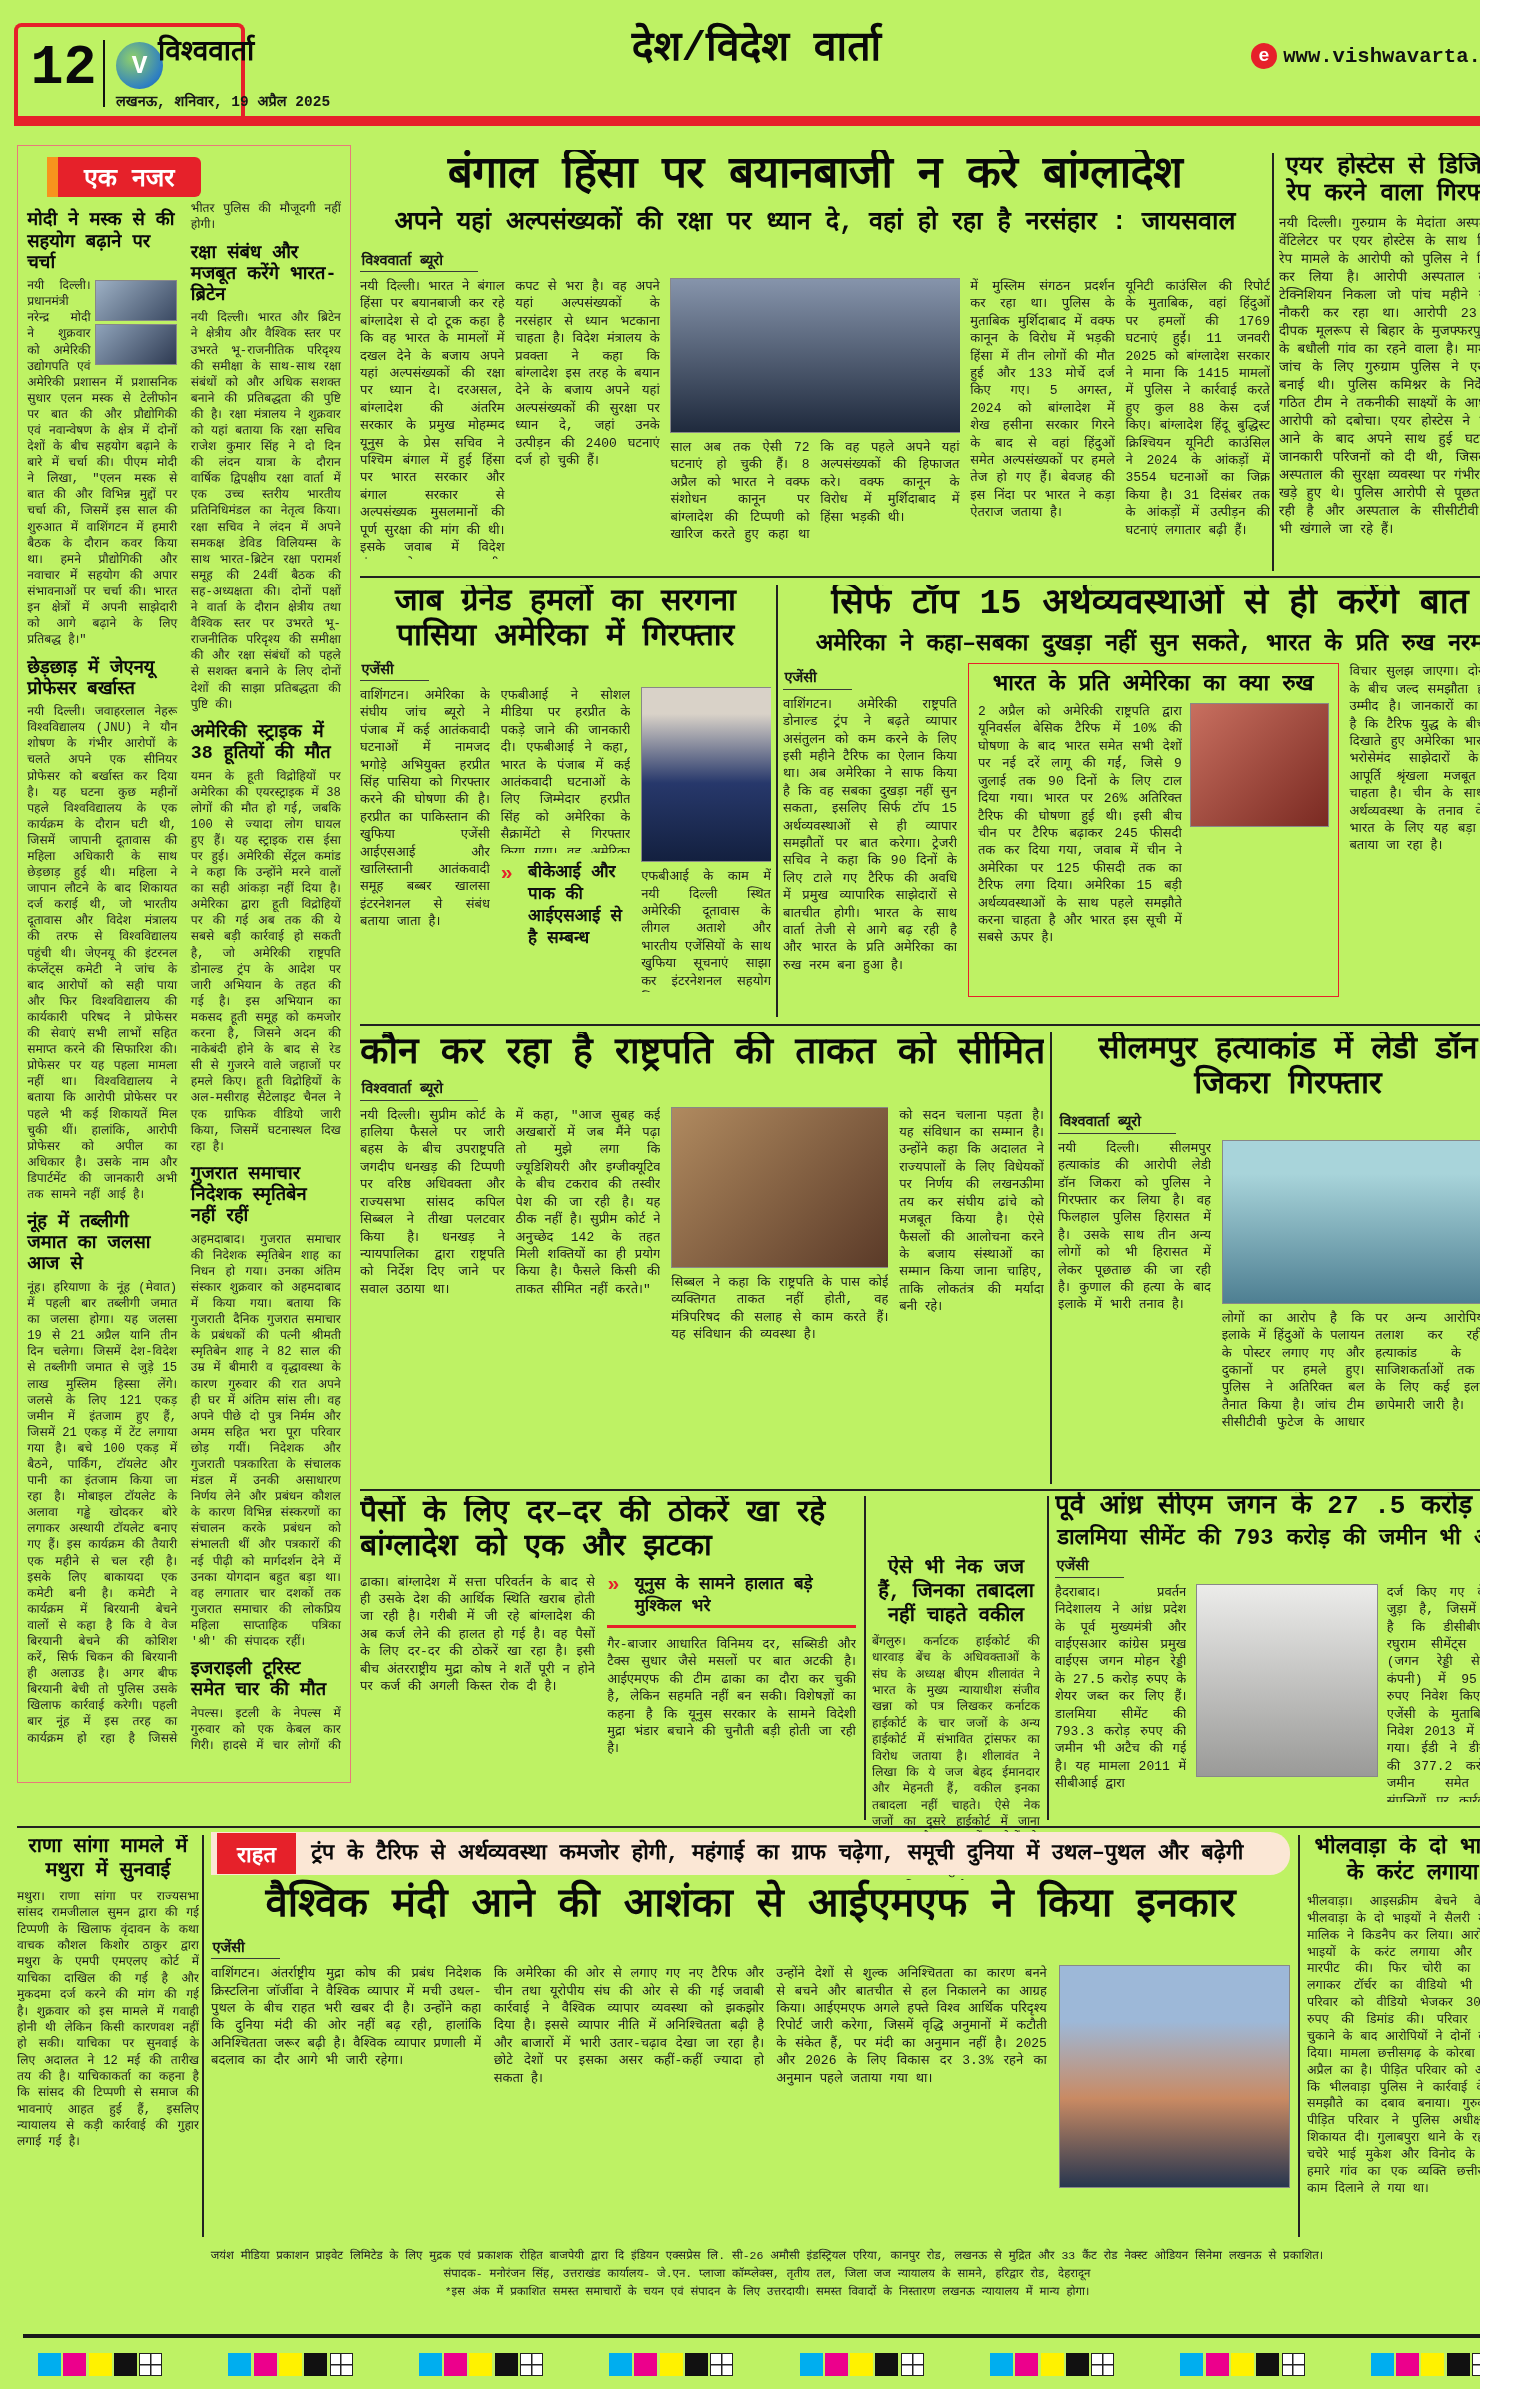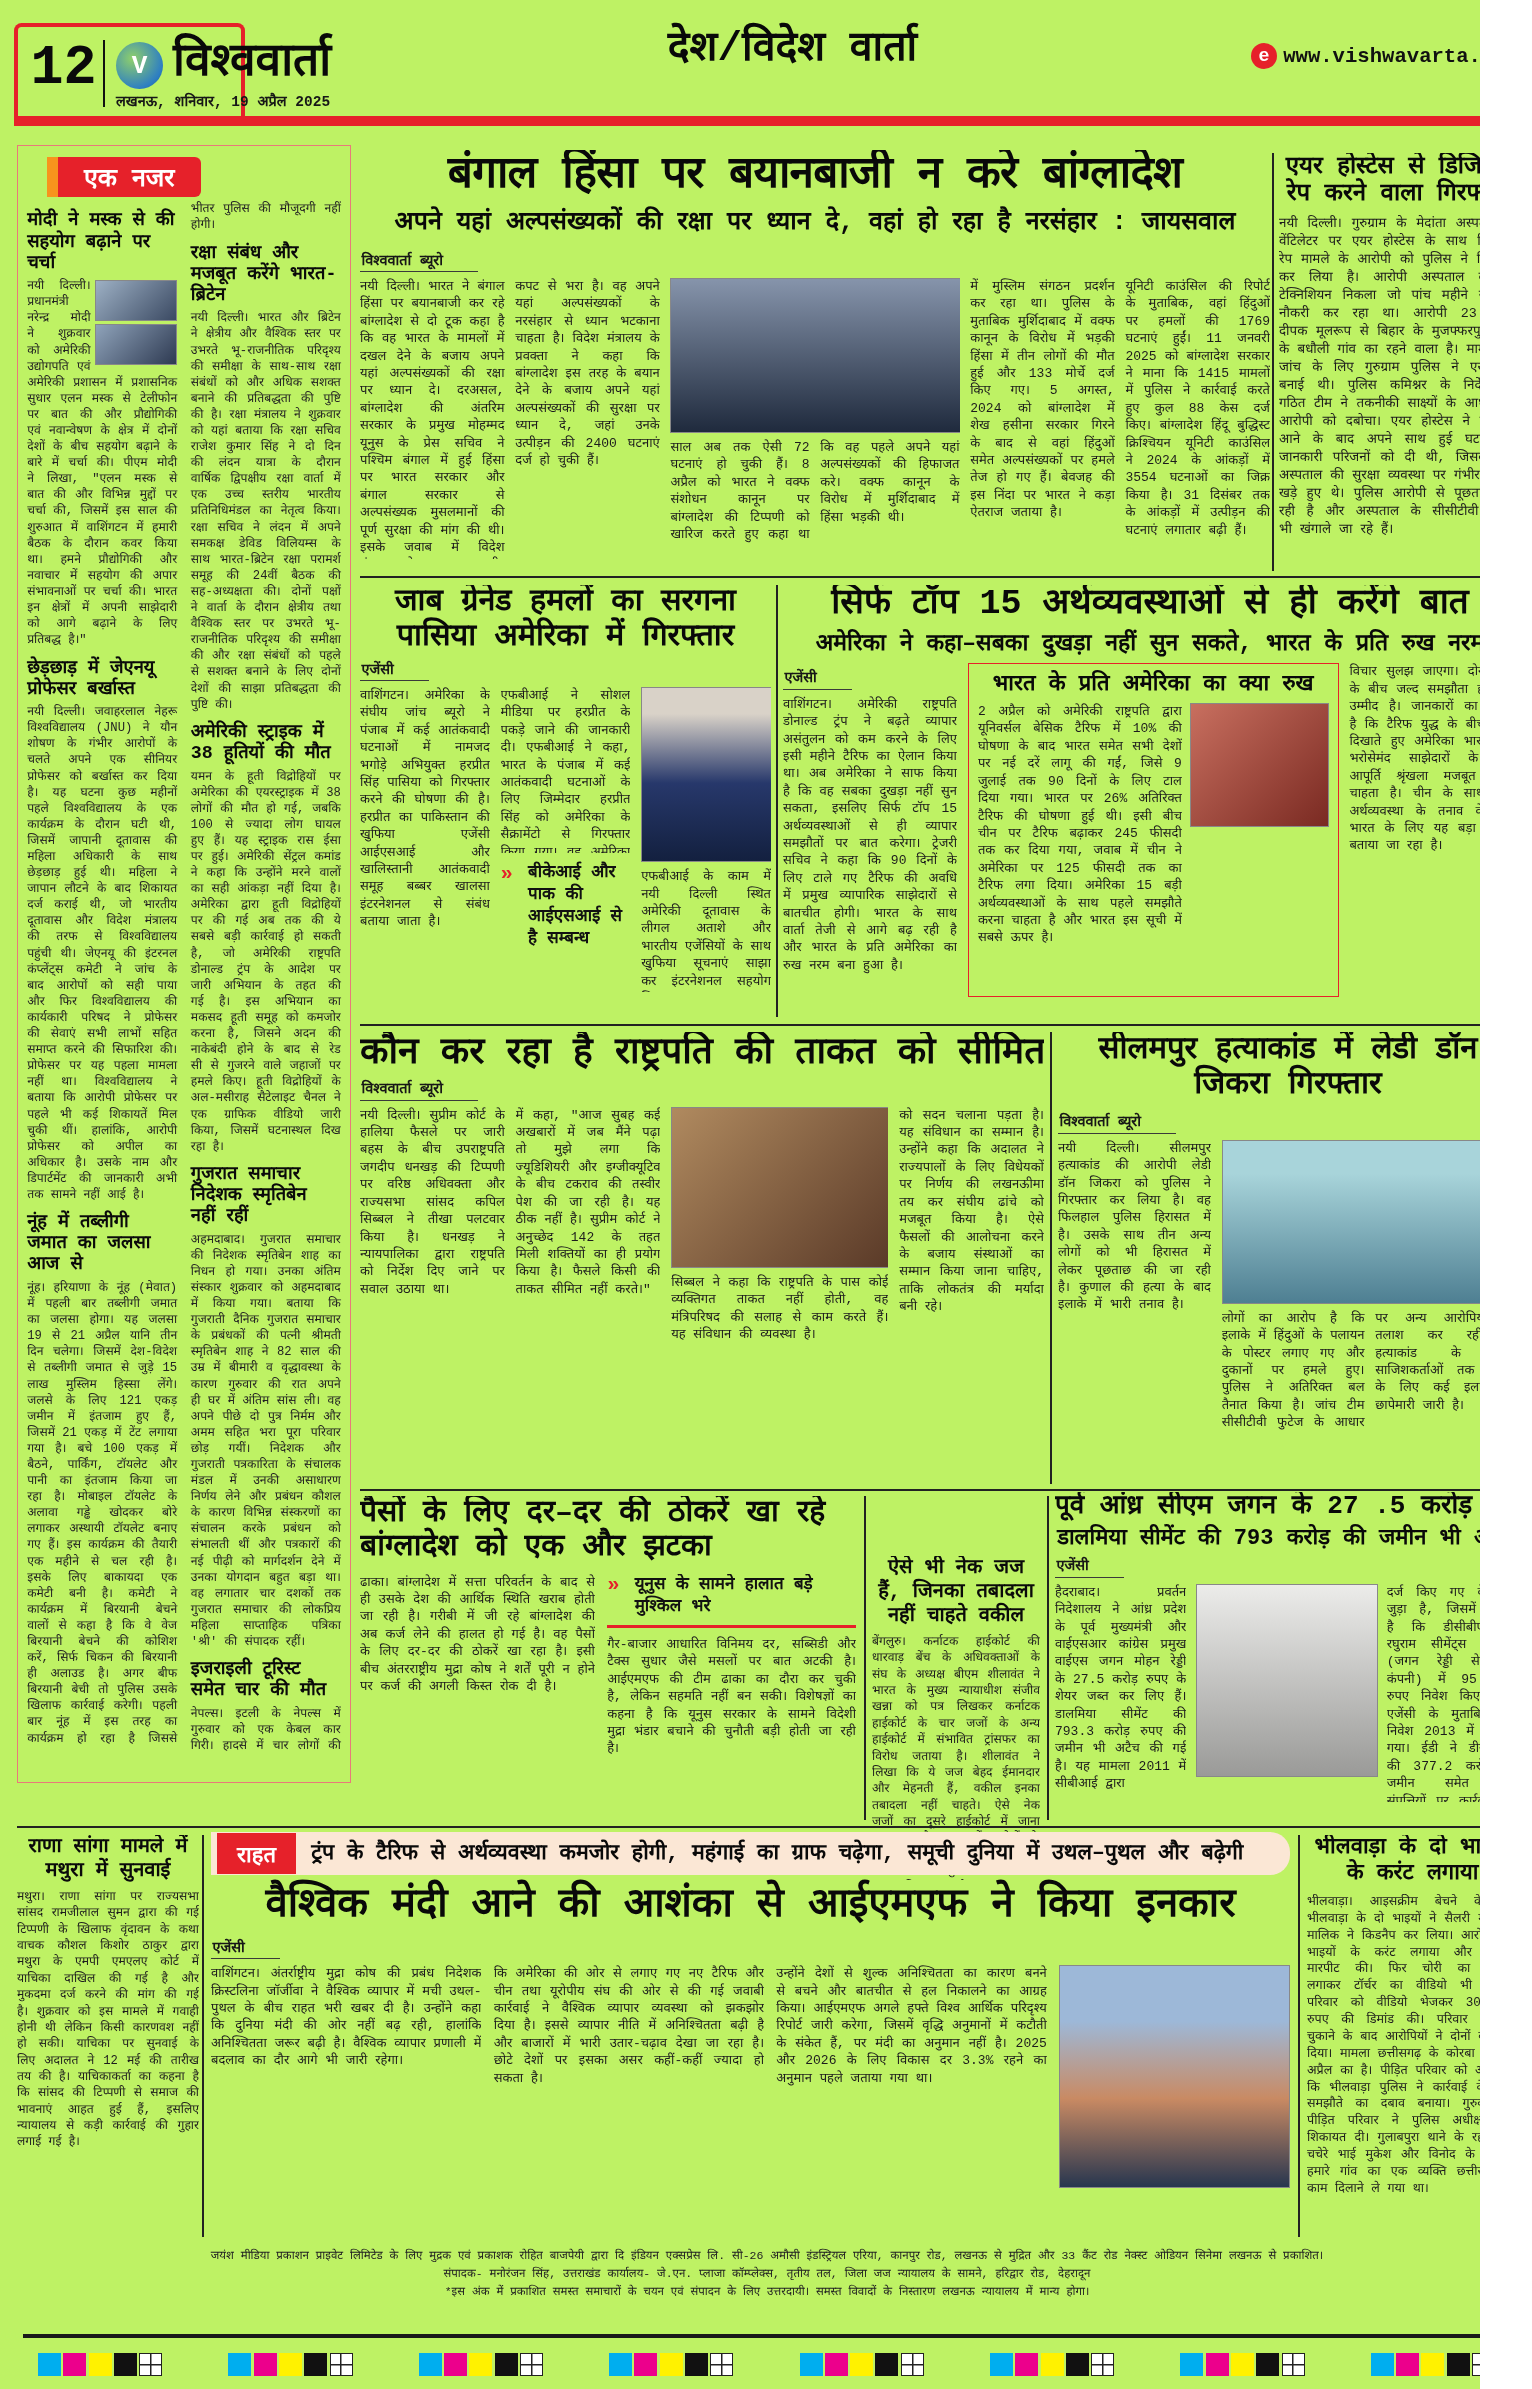--- a/index.html
+++ b/index.html
@@ -31,23 +31,23 @@
 </style>
 </head>
 <body>
 
 <div class="page">
 
   <div class="abs" style="left:13.7px;top:23px;width:223px;height:95px;border:4.6px solid #e6212a;border-bottom:none;border-radius:7.6px 7.6px 0 0;"></div>
   <div class="abs" style="left:30.5px;top:37px;font-size:55px;font-weight:bold;color:#0a0a0a;">12</div>
   <div class="abs" style="left:103px;top:40px;width:1.5px;height:67px;background:#111;"></div>
   <div class="abs" style="left:116px;top:42px;width:47px;height:47px;border-radius:50%;background:radial-gradient(circle at 35% 35%,#8fd06b,#2e7fc2 70%,#1b5e93);display:flex;align-items:center;justify-content:center;color:#fff;font-weight:bold;font-size:26px;">V</div>
-  <div class="abs hl" style="left:173px;top:37px;font-size:46px;">विश्ववार्ता</div>
+  <div class="abs hl" style="left:158px;top:37px;font-size:28px;">विश्ववार्ता</div>
   <div class="abs" style="left:116px;top:90px;font-size:14.5px;font-weight:bold;white-space:nowrap;">लखनऊ, शनिवार, 19 अप्रैल 2025</div>
-  <div class="abs hl ctr" style="left:556px;top:26px;width:473px;font-size:41px;">देश/विदेश वार्ता</div>
+  <div class="abs hl ctr" style="left:520px;top:26px;width:473px;font-size:41px;">देश/विदेश वार्ता</div>
   <div class="abs" style="left:1228px;top:43px;width:290px;display:flex;align-items:center;justify-content:flex-end;gap:6.1px;">
     <span style="width:26px;height:26px;border-radius:50%;background:#e6212a;color:#fff;display:inline-flex;align-items:center;justify-content:center;font-weight:bold;font-size:18.3px;">e</span>
     <span style="font-size:20.6px;font-weight:bold;color:#111;">www.vishwavarta.com</span>
   </div>
   <div class="abs" style="left:13.7px;top:116px;width:1505px;height:10px;background:#e6212a;"></div>
 
   <div class="abs" style="left:17px;top:145px;width:334px;height:1638px;border:1.5px solid #e87a7a;padding:7.6px 9.2px;box-sizing:border-box;overflow:hidden;">
     <div style="display:flex;align-items:stretch;height:40px;margin:3.1px 0 4.6px 20px;">
       <span style="width:10.7px;background:#f7941d;"></span>
       <span style="background:#e6212a;color:#fff;font-weight:bold;font-size:25px;display:inline-flex;align-items:center;padding:0 26px;border-radius:0 6.1px 6.1px 0;">एक नजर</span>

